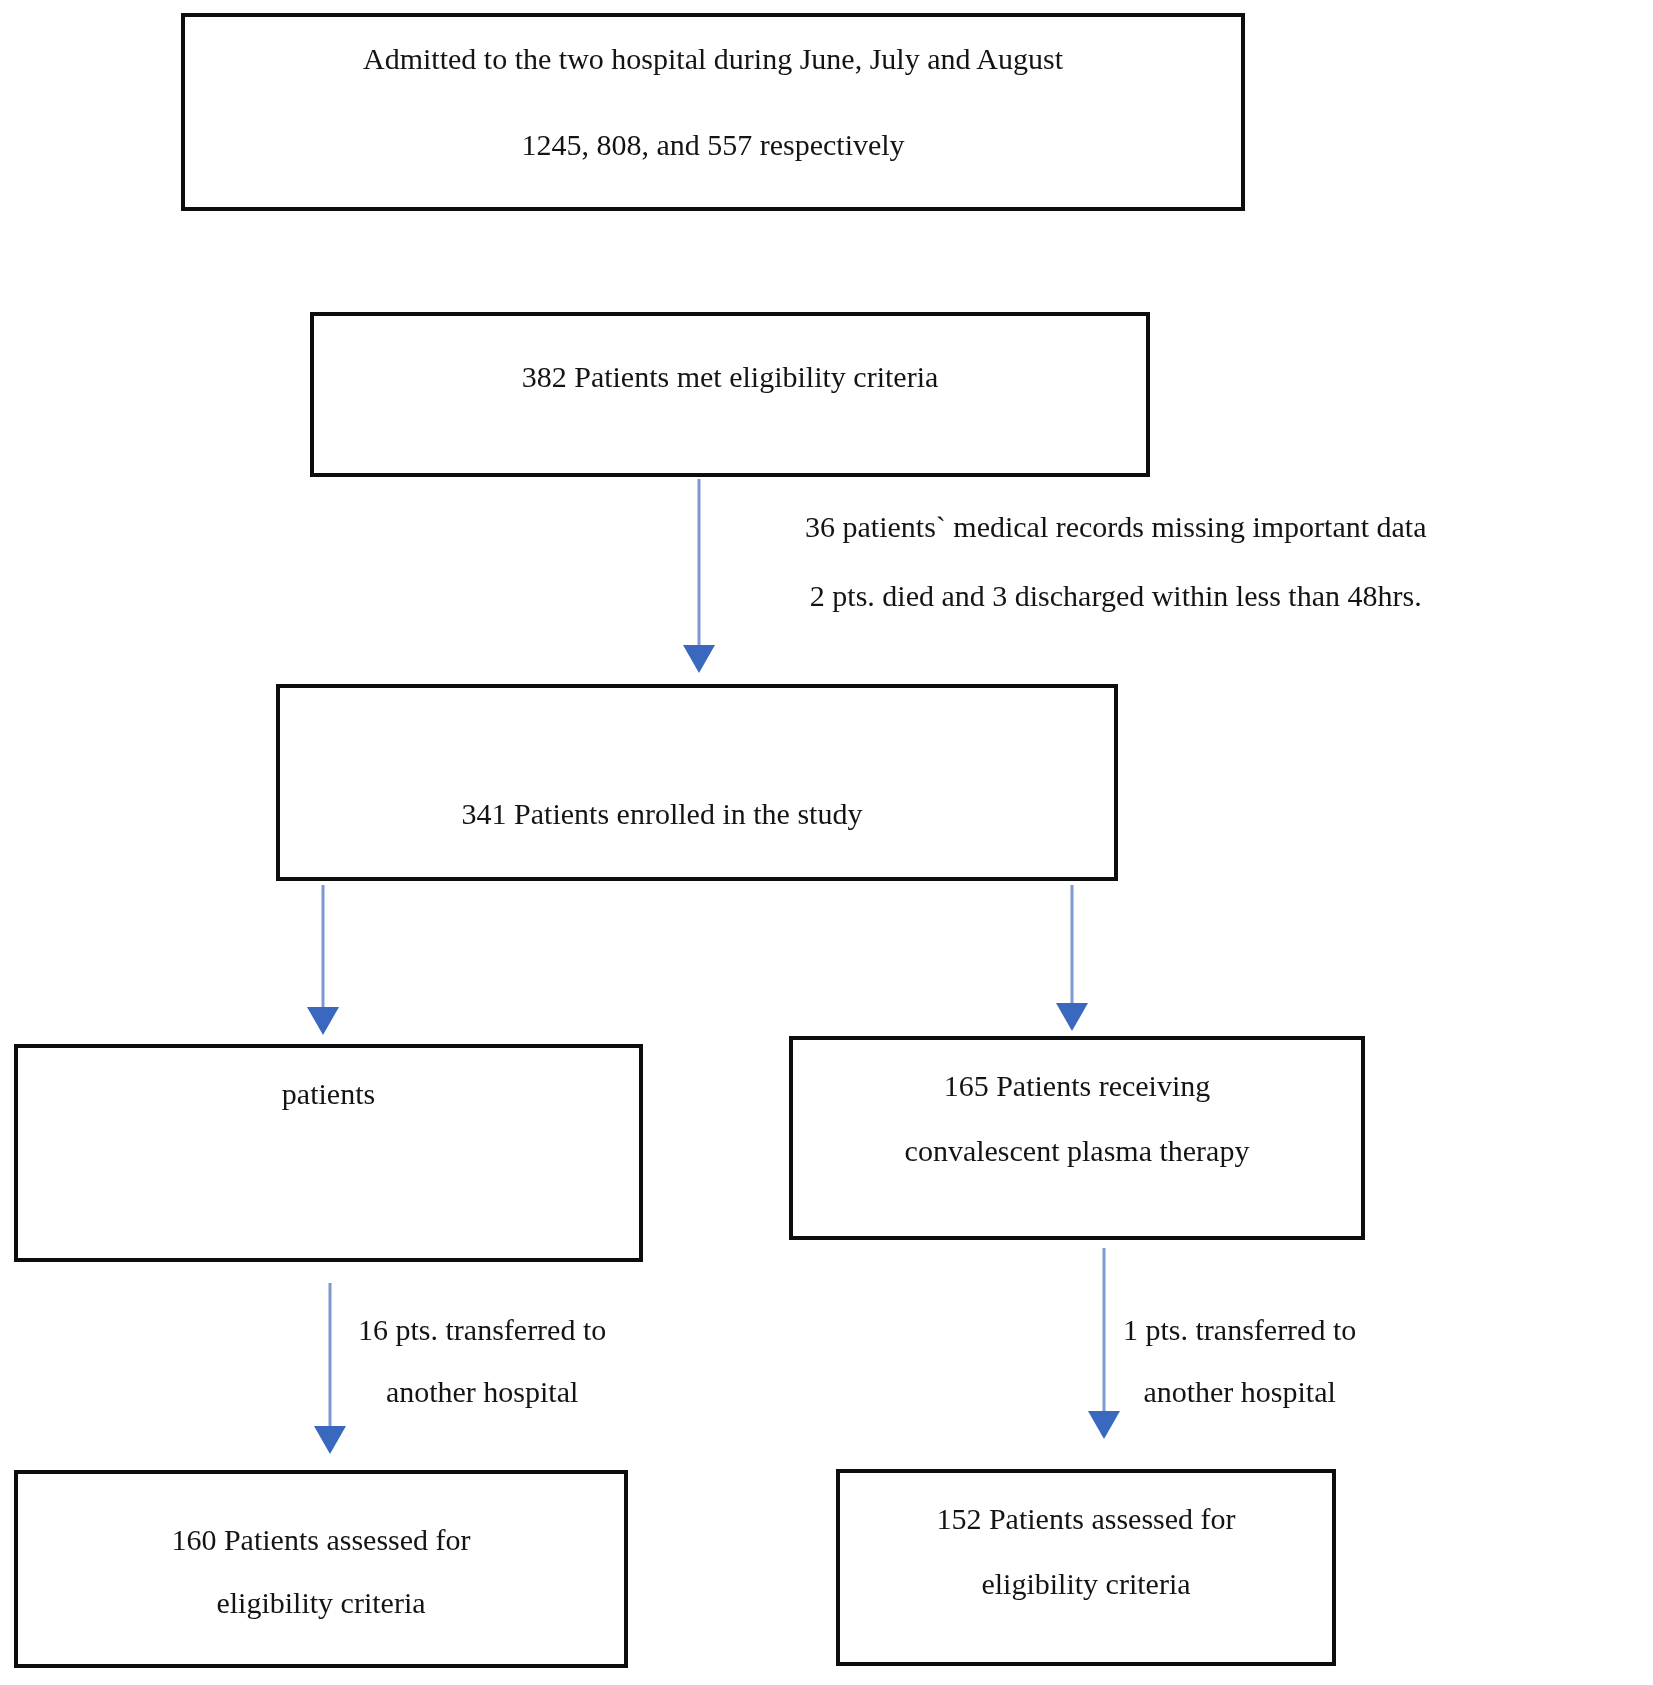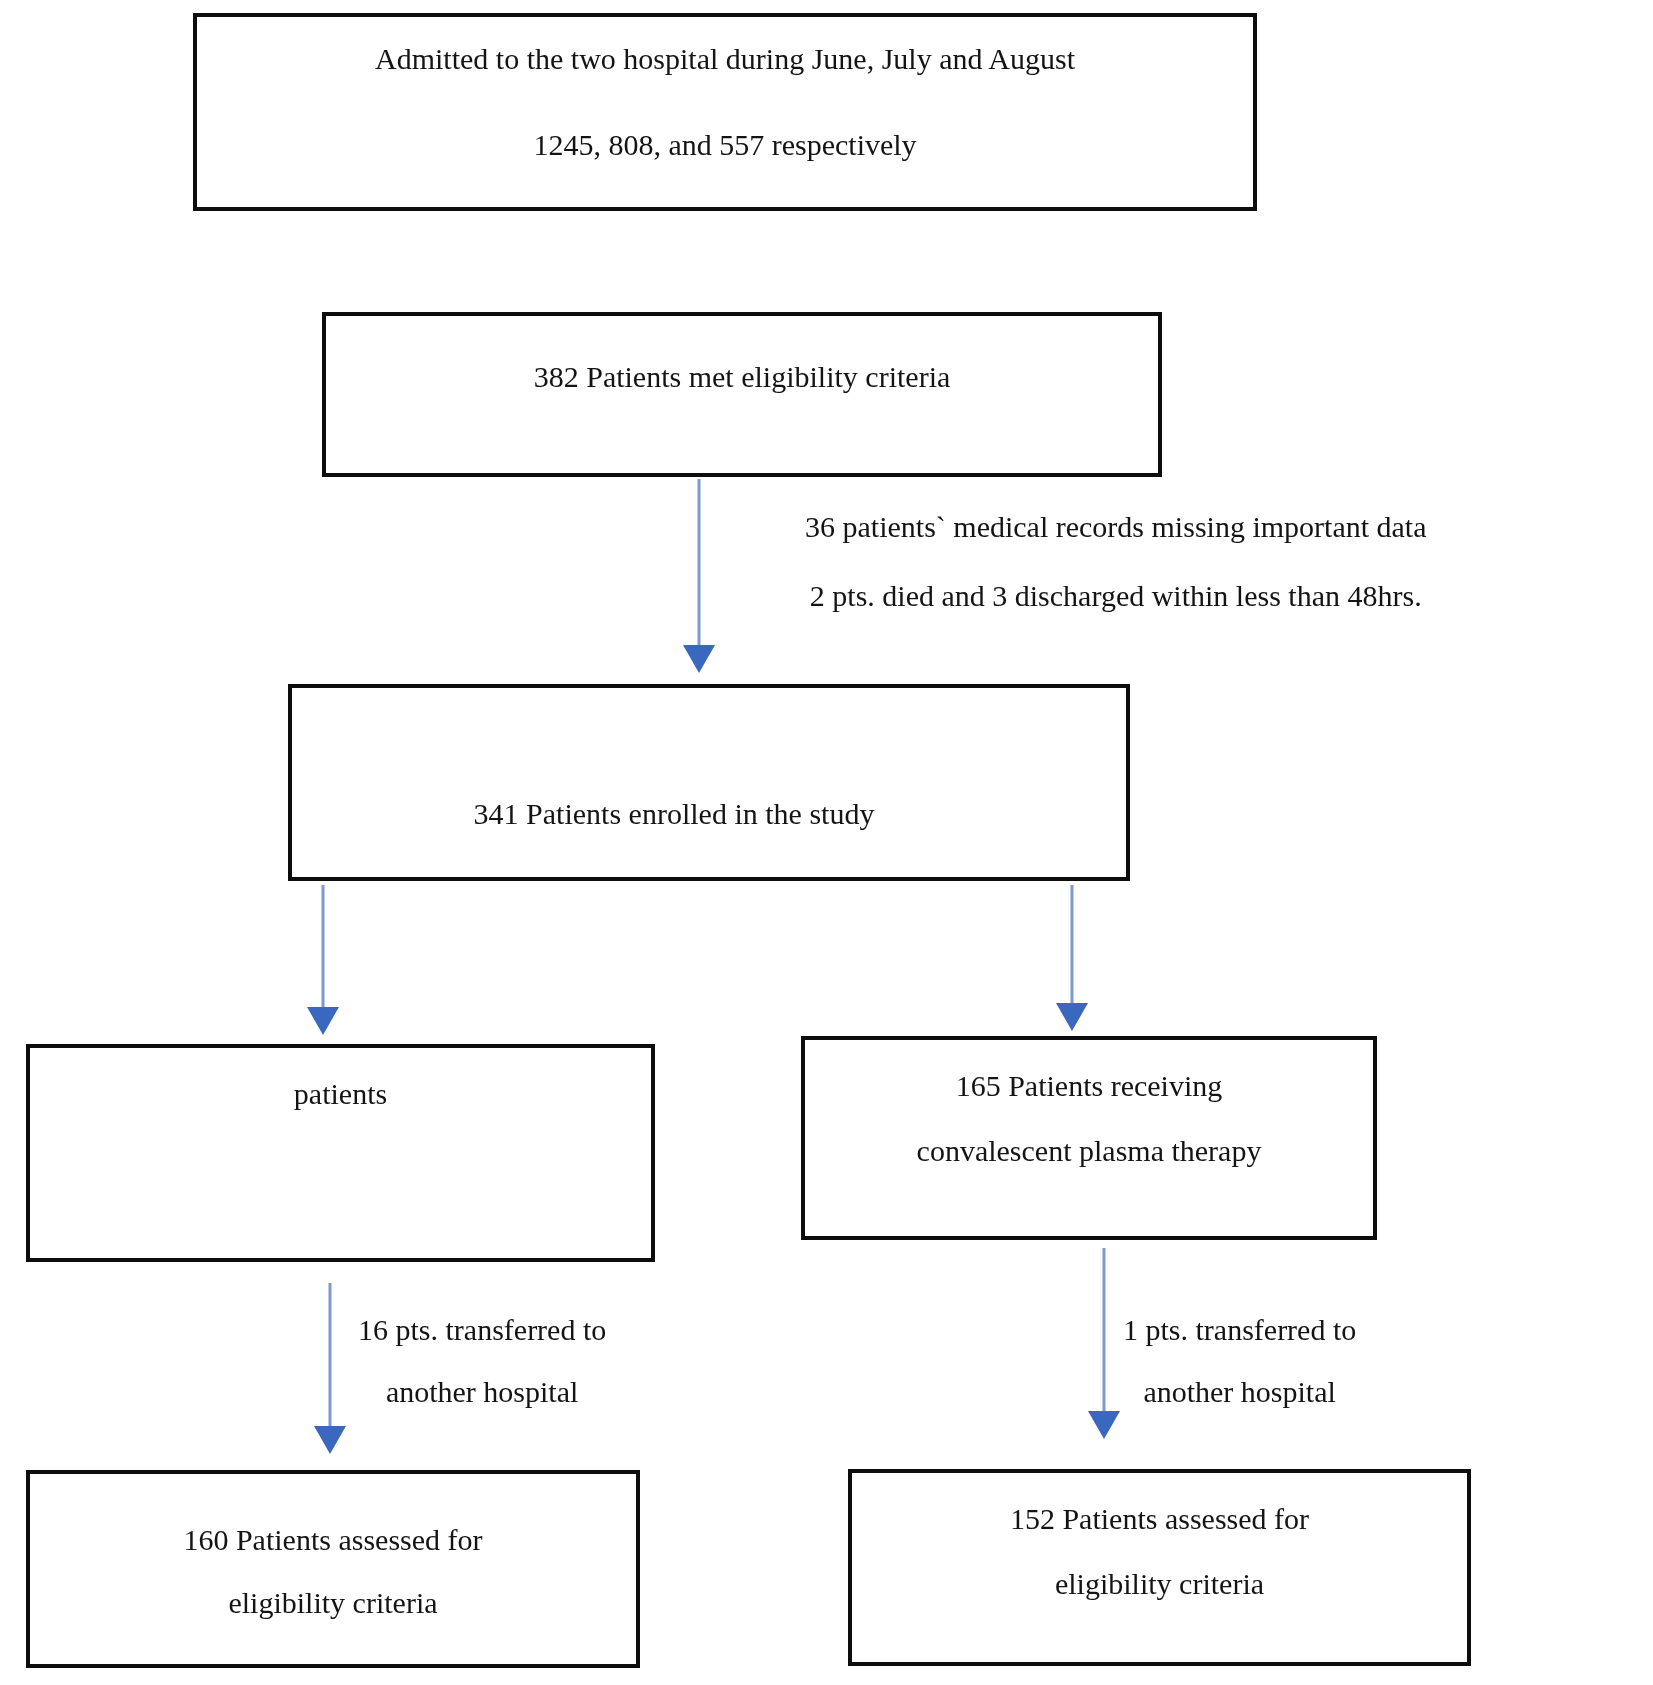--- a/index.html
+++ b/index.html
@@ -19,21 +19,20 @@
   .box {
     position: absolute;
     background: #ffffff;
     border: 4px solid #0d0d0d;
     box-sizing: border-box;
     display: flex;
     flex-direction: column;
     align-items: center;
     text-align: center;
     font-size: 30px;
-    margin-left: 12px;
   }
   .box .line { line-height: 32px; display: block; }
 
   .note {
     position: absolute;
     font-size: 30px;
     text-align: center;
   }
   .note .line { line-height: 32px; display: block; }
 
@@ -57,21 +56,21 @@
     border-top: 28px solid #3A68BE;
   }
 
   
   #box-admitted      { left: 181px;  top: 13px;   width: 1064px; height: 198px; padding-top: 26px; row-gap: 54px; }
   #box-eligible      { left: 310px;  top: 312px;  width: 840px;  height: 165px; padding-top: 45px; }
   #box-enrolled      { left: 276px;  top: 684px;  width: 842px;  height: 197px; padding-top: 63px; padding-right: 70px; justify-content: center; }
   #box-standard      { left: 14px;   top: 1044px; width: 629px;  height: 218px; padding-top: 30px; row-gap: 33px; }
   #box-plasma        { left: 789px;  top: 1036px; width: 576px;  height: 204px; padding-top: 30px; row-gap: 33px; }
   #box-assessed-standard { left: 14px;  top: 1470px; width: 614px; height: 198px; padding-top: 50px; row-gap: 31px; }
-  #box-assessed-plasma   { left: 836px; top: 1469px; width: 623px; height: 197px; padding-top: 30px; row-gap: 33px; }
+  #box-assessed-plasma   { left: 836px; top: 1469px; width: 500px; height: 197px; padding-top: 30px; row-gap: 33px; }
 
   #note-missing        { left: 805px;  top: 511px;  }
   #note-missing .line2 { margin-top: 37px; }
   #note-transfer-left  { left: 358px;  top: 1314px; }
   #note-transfer-left .line2 { margin-top: 30px; }
   #note-transfer-right { left: 1123px; top: 1314px; }
   #note-transfer-right .line2 { margin-top: 30px; }
 
   #arrow-eligible-enrolled { left: 683px;  top: 479px;  width: 32px; height: 194px; }
   #arrow-eligible-enrolled .shaft { height: 170px; }

